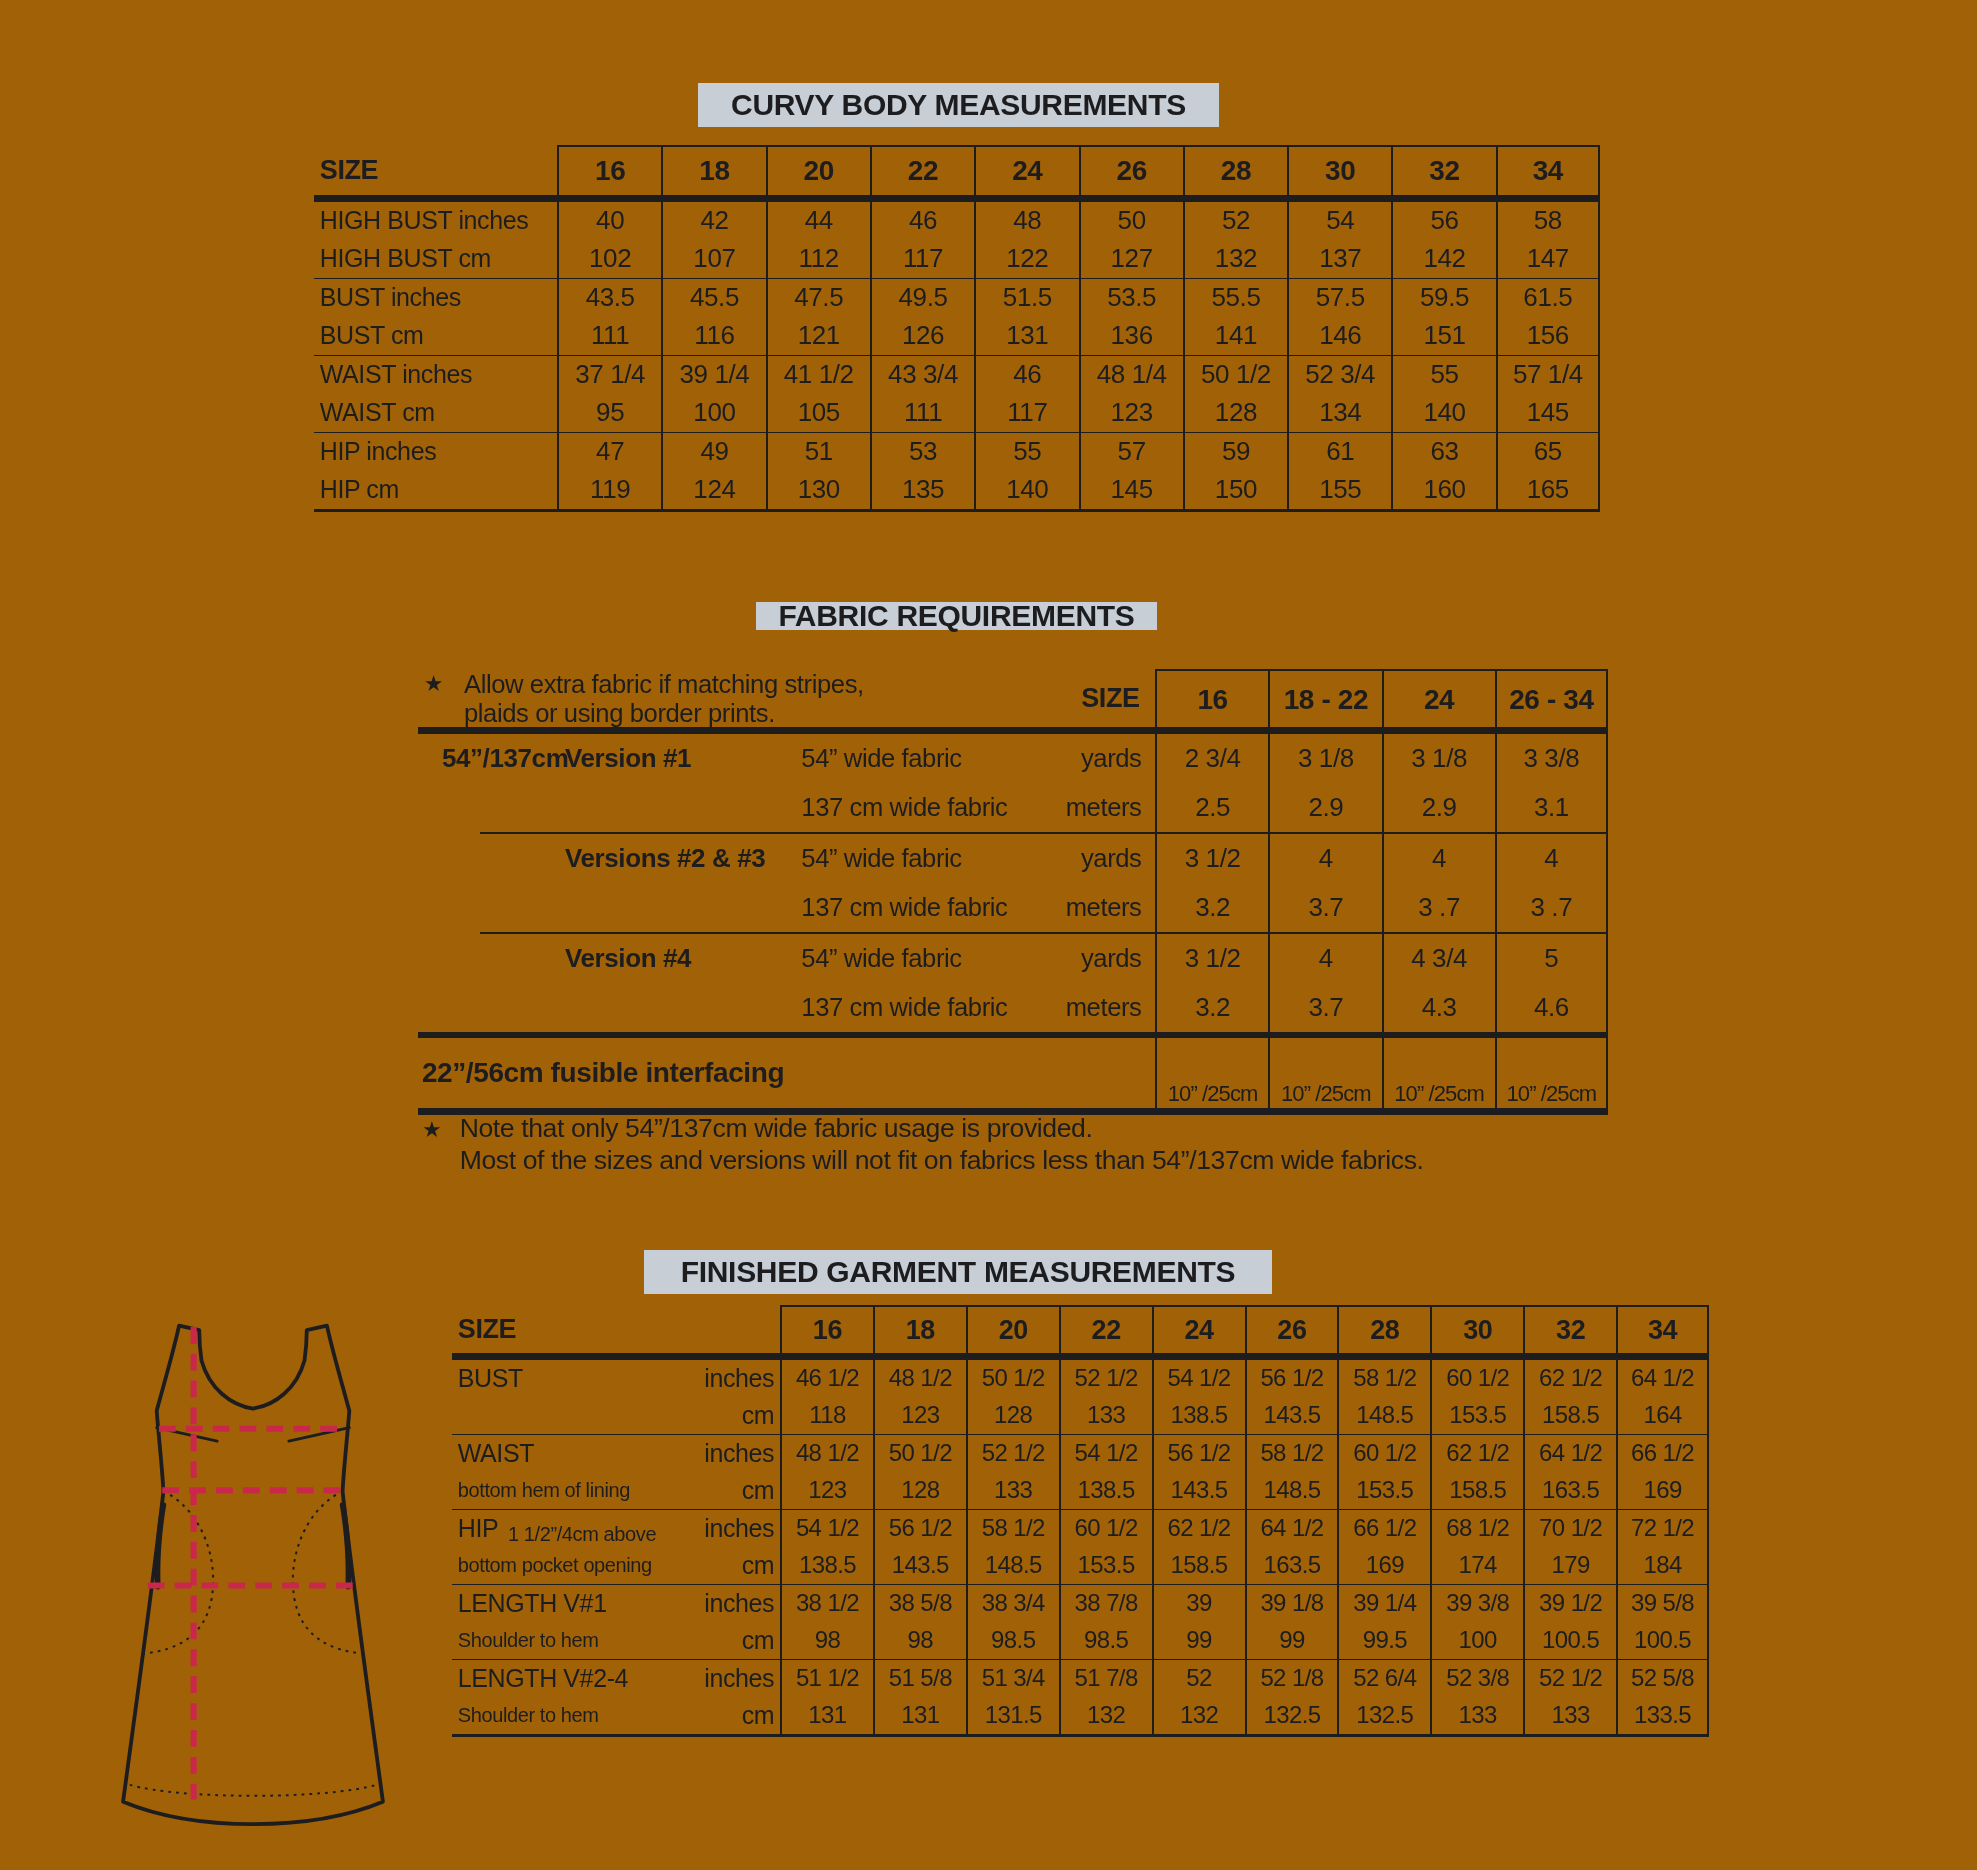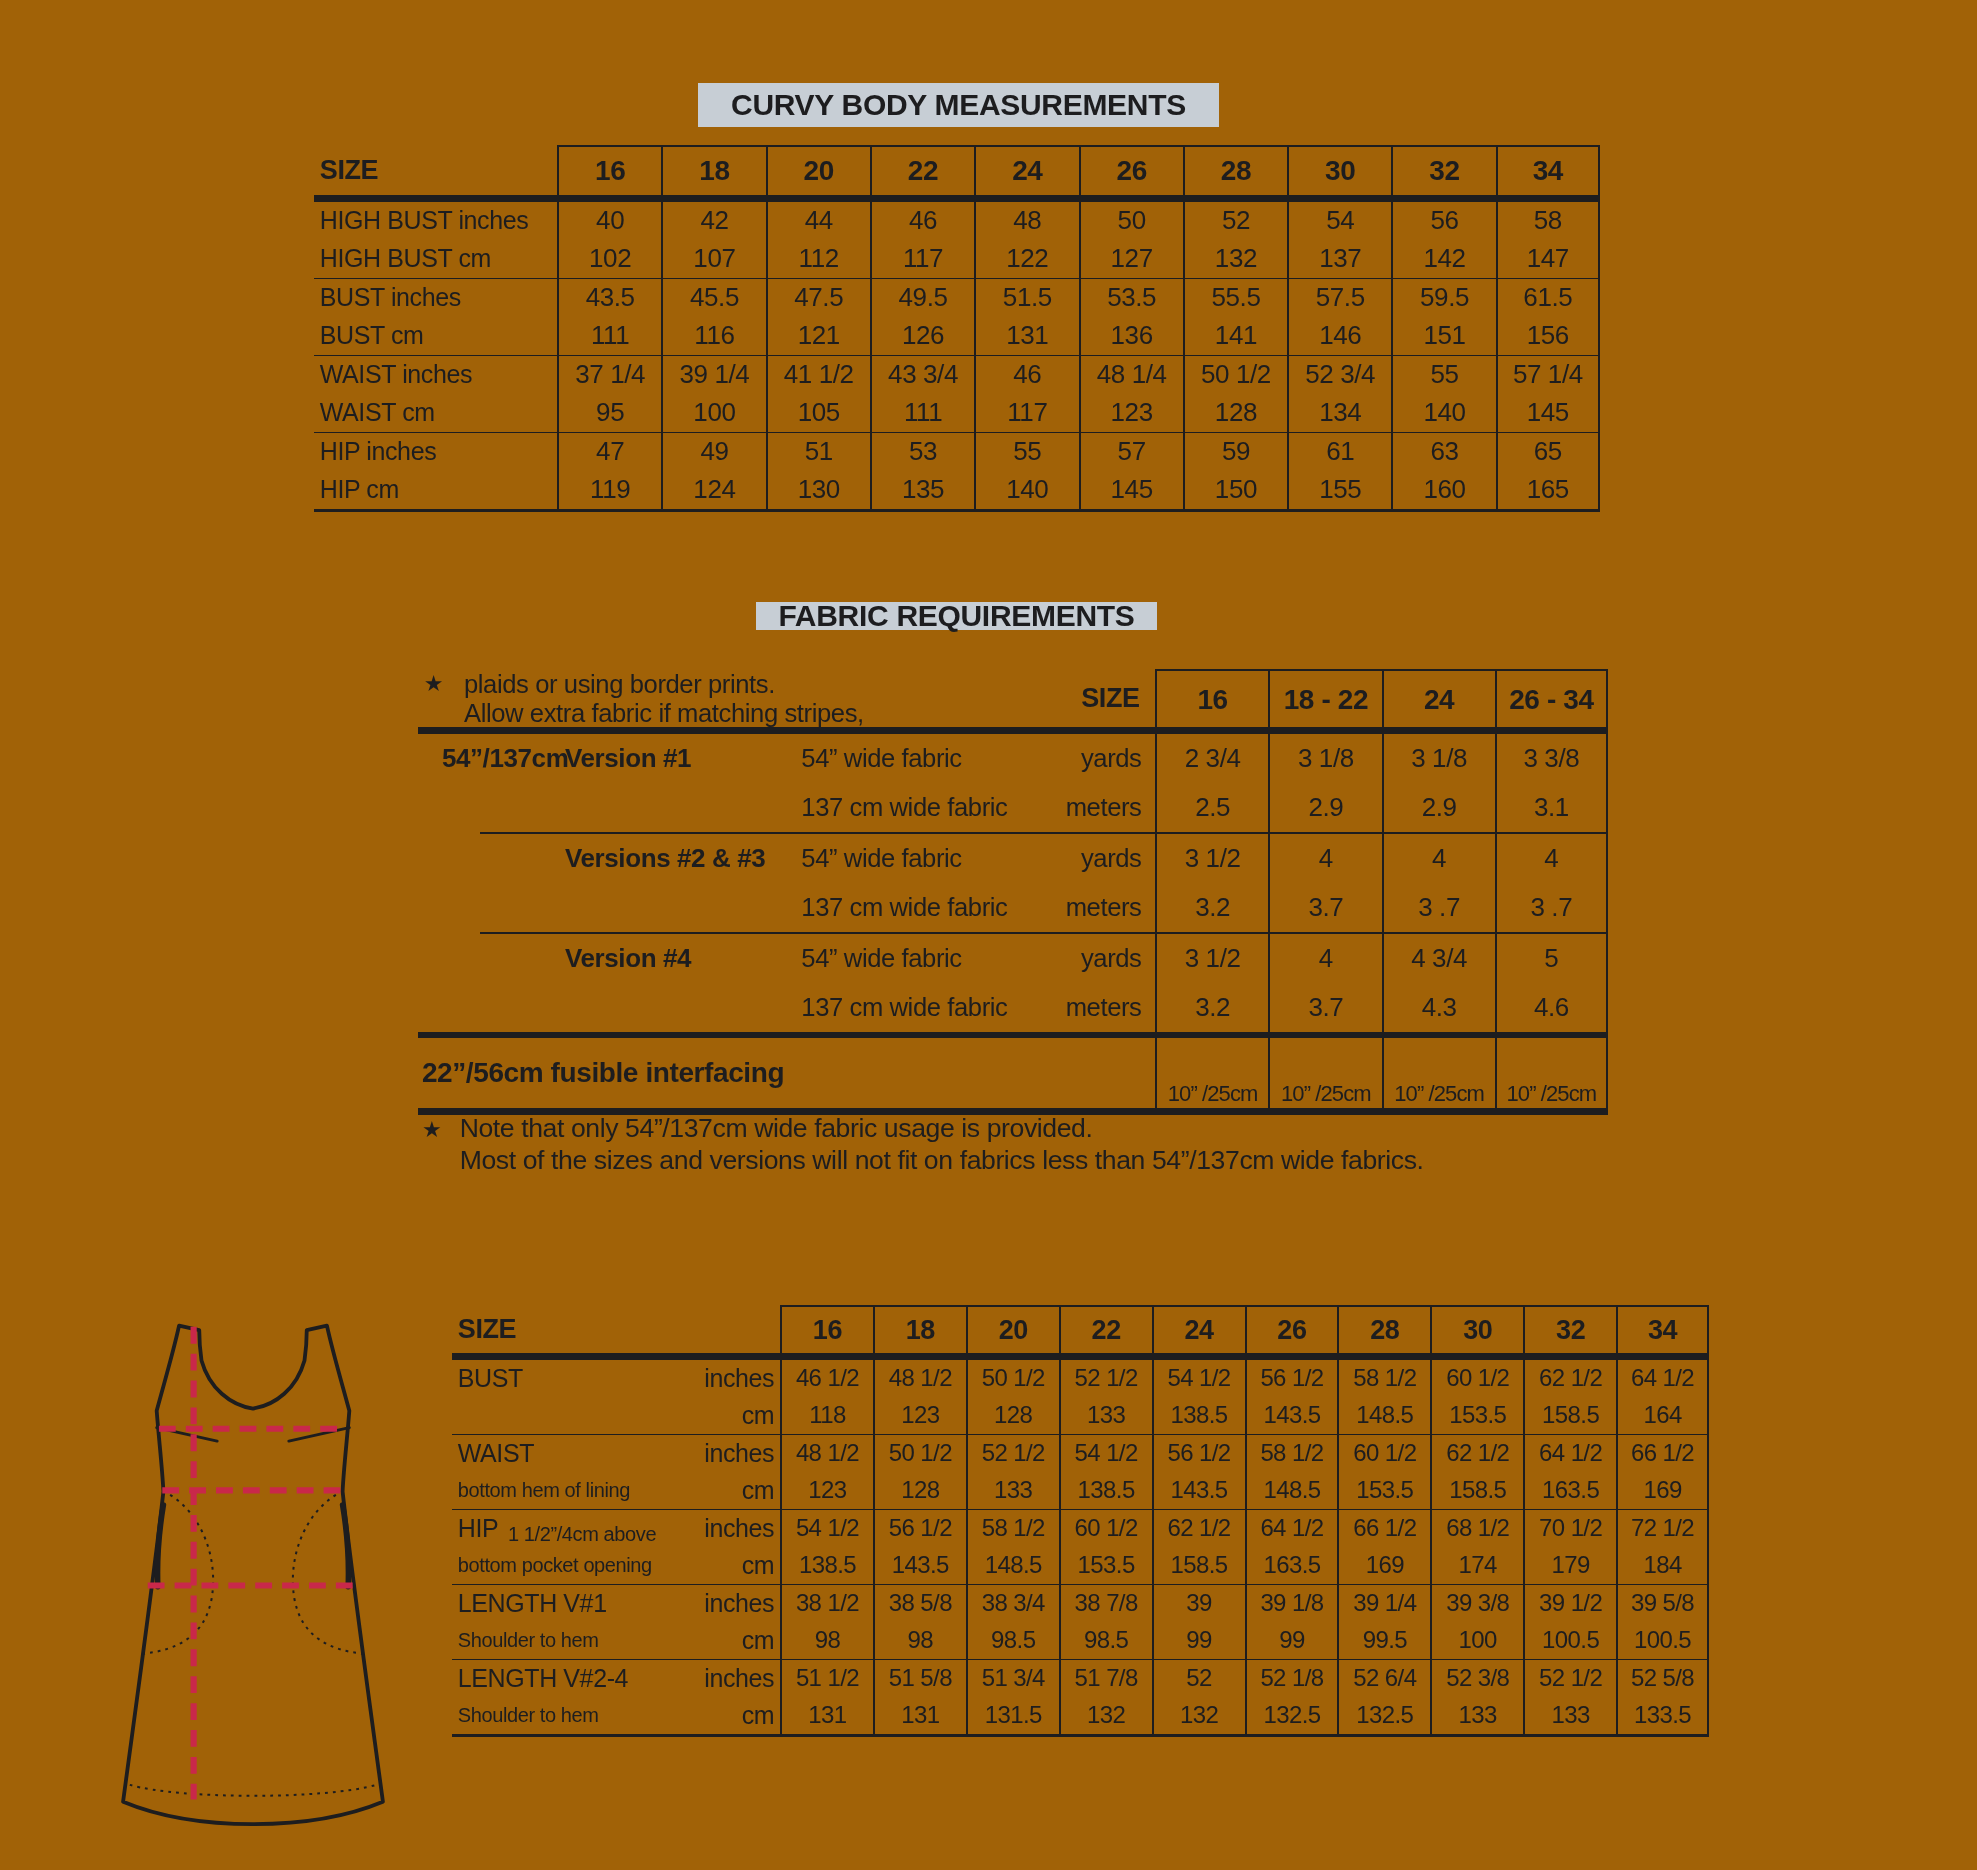--- a/index.html
+++ b/index.html
@@ -146,22 +146,22 @@
 
     <div class="rule h3"></div>
   </div>
 
   <div class="title pos2">FABRIC REQUIREMENTS</div>
 
   <div class="fb">
     <div class="grid-f hband">
       <div class="noteblock">
         <span class="star">★</span>
+        <div>Allow extra fabric if matching stripes,</div>
         <div>plaids or using border prints.</div>
-        <div>Allow extra fabric if matching stripes,</div>
       </div>
       <div class="fsize">SIZE</div>
       <div class="cells"><div class="hcell">16</div><div class="hcell">18 - 22</div><div class="hcell">24</div><div class="hcell">26 - 34</div></div>
     </div>
     <div class="rule h7"></div>
 
     <div class="fgroup">
       <div class="grid-f fline">
         <div class="fprefix">54”/137cm</div>
         <div class="fversion">Version #1</div>
@@ -223,20 +223,21 @@
   </div>
 
   <div class="footnote">
     <span class="star">★</span>
     <div>
       <div>Note that only 54”/137cm wide fabric usage is provided.</div>
       <div>Most of the sizes and versions will not fit on fabrics less than 54”/137cm wide fabrics.</div>
     </div>
   </div>
 
+  <div class="title pos3">FINISHED GARMENT MEASUREMENTS</div>
 
   <svg class="dress" viewBox="0 0 300 542" xmlns="http://www.w3.org/2000/svg">
     <g>
       <path class="outline" d="M64,132 C71,106 79,79 84,56 L102,60 C102,70 103,80 104,87 C111,112 130,127 150,130 C170,127 189,112 196,87 C197,80 198,70 198,60 L216,56 C221,79 229,106 236,132 C234,158 231,183 230,204 C238,277 255,399 266,481 C230,496 190,501 150,501 C110,501 70,496 34,481 C45,399 62,277 70,204 C69,183 66,158 64,132 Z"></path>
       <path class="seam" d="M64,147 L118,159"></path>
       <path class="seam" d="M236,147 L182,159"></path>
       <path class="slot" d="M70,216 C66,240 64,264 65,289"></path>
       <path class="slot" d="M230,216 C234,240 236,264 235,289"></path>
       <path class="dot" d="M76,207 C106,226 119,266 113,300 C107,332 84,346 50,349"></path>
       <path class="dot" d="M224,207 C194,226 181,266 187,300 C193,332 216,346 250,349"></path>

